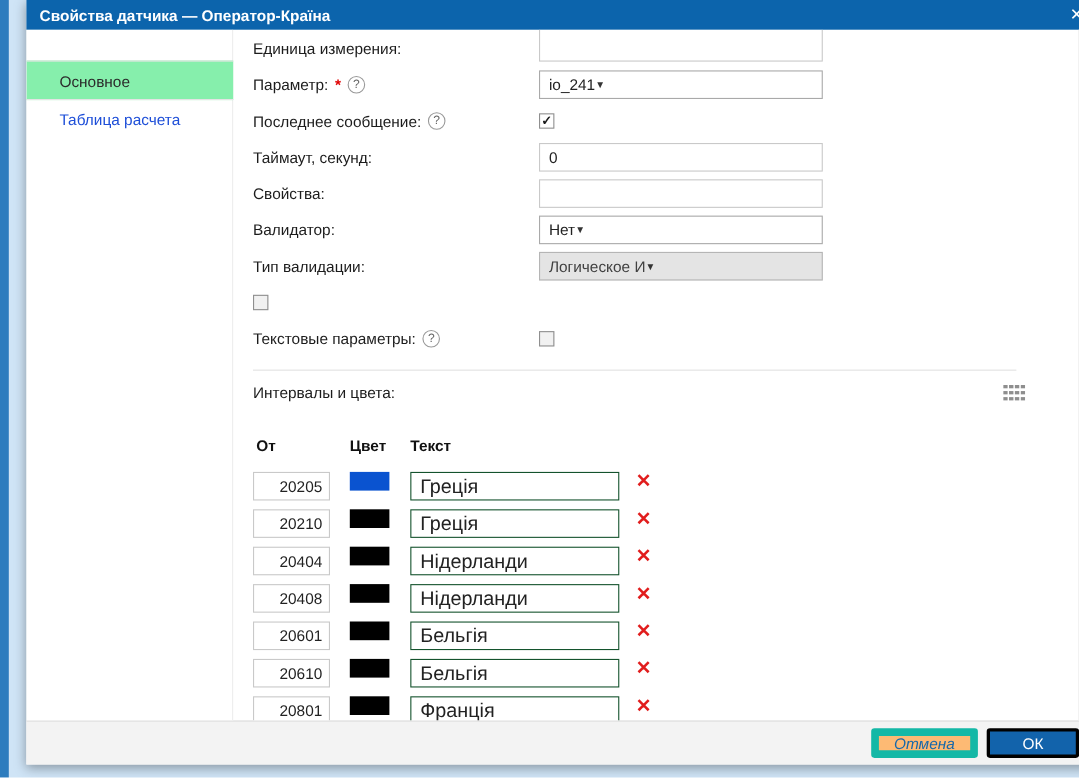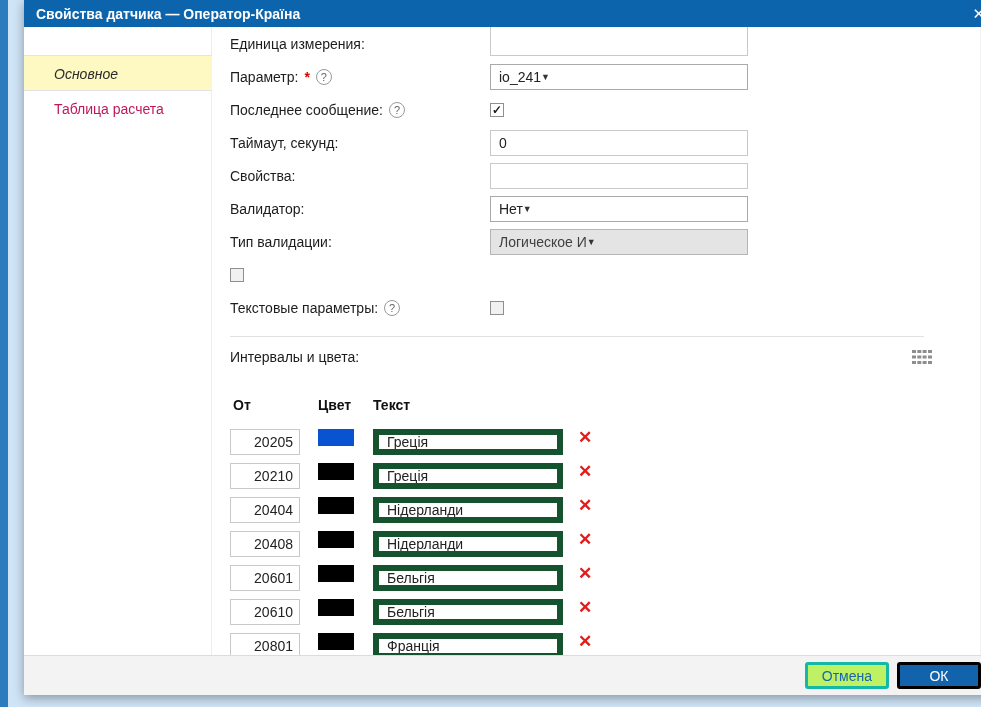--- a/index.html
+++ b/index.html
@@ -7,22 +7,22 @@
   .page { position:relative; width:981px; height:707px; background:#cfe4f6; overflow:hidden; }
   .left-strip { position:absolute; left:0; top:0; width:8px; height:707px; background:#2d7cbe; }
   .dialog { position:absolute; left:24px; top:0; width:973px; height:695px; background:#ffffff;
             box-shadow:0 3px 10px rgba(0,0,0,.35); display:flex; flex-direction:column; }
   .titlebar { height:27px; background:#0c64ac; color:#fff; display:flex; align-items:center;
               padding:0 12px; font-size:14px; font-weight:bold; flex:0 0 auto; }
   .close { margin-left:auto; font-weight:normal; font-size:15px; cursor:pointer; line-height:1; }
   .dlg-body { flex:1 1 auto; display:flex; position:relative; overflow:hidden; }
   
   .sidebar { width:188px; flex:0 0 auto; border-right:1px solid #ededed; padding-top:28px; background:#fff; }
-  .tab { height:36px; line-height:36px; padding-left:30px; font-size:14px; color:#be185d; cursor:pointer; }
-  .tab.active { color:#2b2b2b; border-top:1px solid #e4e4e4; border-bottom:1px solid #e4e4e4; background:#fef9c3; margin-right:-1px;font-style:italic; }
+  .tab { height:36px; line-height:36px; padding-left:30px; font-size:14px; color:#1d4ed8; cursor:pointer; }
+  .tab.active { color:#2b2b2b; border-top:1px solid #e4e4e4; border-bottom:1px solid #e4e4e4; background:#86efac; margin-right:-1px; }
   
   .content { flex:1 1 auto; padding:0 17px 0 18px; overflow:hidden; position:relative; }
   .frow { display:flex; align-items:center; height:33px; }
   .flabel { width:260px; display:flex; align-items:center; gap:6px; font-size:14px; color:#1c1c1c; flex:0 0 auto; }
   .req { color:#e00000; font-weight:bold; }
   .help { width:16px; height:16px; border:1px solid #999; border-radius:50%; color:#666;
           font-size:11px; display:flex; align-items:center; justify-content:center; cursor:pointer; flex:0 0 auto; font-style:normal; }
   .help i { font-style:normal; }
   .tinput { width:258px; height:26px; border:1px solid #c9c9c9; background:#fff; padding:0 8px; font-size:14px;
             font-family:"Liberation Sans", sans-serif; color:#222; outline:none; }
@@ -41,36 +41,36 @@
                   padding-right:48px; font-size:14px; color:#1c1c1c; height:20px; }
   .grid-btn { cursor:pointer; display:flex; align-items:center; }
   .ihead { display:flex; margin-top:30px; font-size:14px; font-weight:bold; color:#111; height:20px; align-items:flex-start; }
   .c-from { width:88px; padding-left:3px; }
   .c-color { width:55px; }
   .rows { margin-top:12px; }
   .interval-row { display:flex; align-items:flex-start; height:26px; margin-bottom:8px; }
   .from-input { width:70px; height:26px; border:1px solid #c9c9c9; text-align:right; padding:0 6px;
                 font-size:14px; font-family:"Liberation Sans", sans-serif; color:#222; margin-right:18px; outline:none; }
   .swatch { width:36px; height:17px; margin-right:19px; display:inline-block; cursor:pointer; }
-  .text-input { width:190px; height:26px; border:6px solid #14532d; padding:0 8px; font-size:14px;
+  .text-input { width:190px; height:26px; border:1px solid #14532d; padding:0 8px; font-size:18px;
                 font-family:"Liberation Sans", sans-serif; color:#222; margin-right:13px; outline:none; }
   .delete-x { width:18px; text-align:center; color:#e11d1d; font-weight:bold; font-size:17px; cursor:pointer; line-height:1; }
   
   .scrollbar { position:absolute; right:0; top:0; bottom:0; width:17px; background:#f2f2f2; }
   .sb-arrow { position:absolute; left:0; width:17px; height:17px; display:flex; align-items:center;
               justify-content:center; font-size:8px; color:#555; cursor:pointer; background:#f2f2f2; }
   .sb-up { top:0; }
   .sb-down { bottom:0; }
   .sb-thumb { position:absolute; left:1px; top:19px; width:15px; height:58px; background:#c5c5c5; cursor:grab; }
   
   .footer { flex:0 0 40px; background:#f3f3f3; border-top:1px solid #dcdcdc; display:flex; align-items:center;
             justify-content:flex-end; gap:8px; padding-right:16px; }
   .btn { height:27px; min-width:84px; border-radius:3px; font-size:14px; font-family:"Liberation Sans", sans-serif;
          display:flex; align-items:center; justify-content:center; cursor:pointer; padding:0 14px; }
-  .btn-cancel { background:#bef264; border:3px solid #14b8a6; color:#1668ab; }
+  .btn-cancel { background:#fdba74; border:7px solid #14b8a6; color:#1668ab;font-style:italic; }
   .btn-ok { background:#1263ab; border:3px solid #000000; color:#fff; }
 </style>
 </head>
 <body>
 
 <div class="page">
   <div class="left-strip"></div>
 
   <div class="dialog">
 

